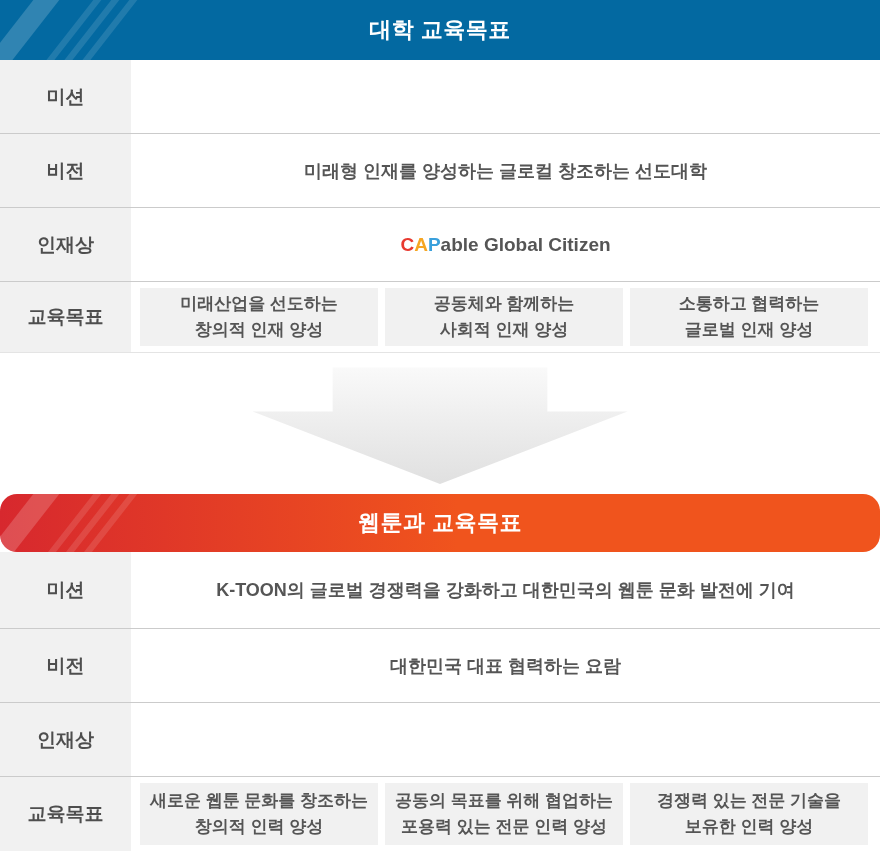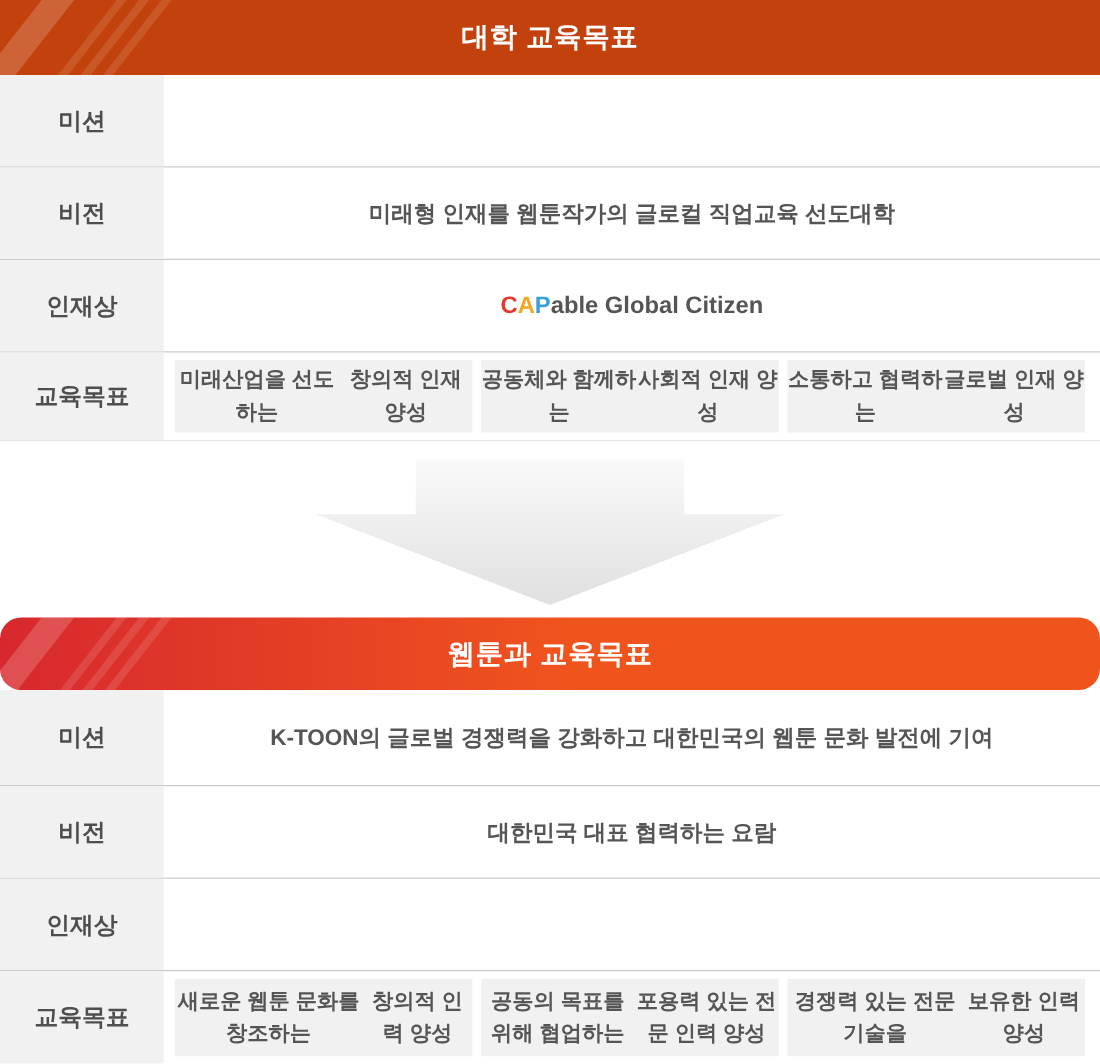--- a/index.html
+++ b/index.html
@@ -17,21 +17,21 @@
   }
   
   .sec-header {
     position: relative;
     width: 100%;
     overflow: hidden;
     display: flex;
     align-items: center;
     justify-content: center;
   }
-  .sec-header.navy   { height: 60px; background: #c2410c; }
+  .sec-header.navy   { height: 60px; background: #0369a1; }
   .sec-header.orange { height: 58px; background: linear-gradient(90deg, #d7282e 0%, #f0541d 52%, #f0541d 100%); border-radius: 17px; }
   .sec-title {
     color: #ffffff;
     font-size: 22px;
     font-weight: 700;
     letter-spacing: 0.5px;
     z-index: 2;
   }
   .stripe {
     position: absolute;
@@ -87,20 +87,21 @@
     flex: 1;
     display: flex;
     gap: 7px;
     padding: 6px 12px 6px 9px;
     box-sizing: border-box;
   }
   .goal-box {
     flex: 1;
     background: #f1f1f1;
     display: flex;
+    flex-direction: column;
     align-items: center;
     justify-content: center;
     text-align: center;
     font-size: 17px;
     font-weight: 700;
     color: #555555;
     line-height: 26px;
   }
   
   .gap12 { height: 12px; }
@@ -130,21 +131,21 @@
       <span class="stripe s3"></span>
       <span class="sec-title">대학 교육목표</span>
     </div>
 
     <div class="row h74">
       <div class="row-label">미션</div>
     </div>
 
     <div class="row h74">
       <div class="row-label">비전</div>
-      <div class="row-content">미래형 인재를 웹툰작가의 글로컬 직업교육 선도대학</div>
+      <div class="row-content">미래형 인재를 양성하는 글로컬 창조하는 선도대학</div>
     </div>
 
     <div class="row h74">
       <div class="row-label">인재상</div>
       <div class="row-content capable">
         <span class="cap-c">C</span>
           <span class="cap-a">A</span>
           <span class="cap-p">P</span>
           <span>able Global Citizen</span>
       </div>

